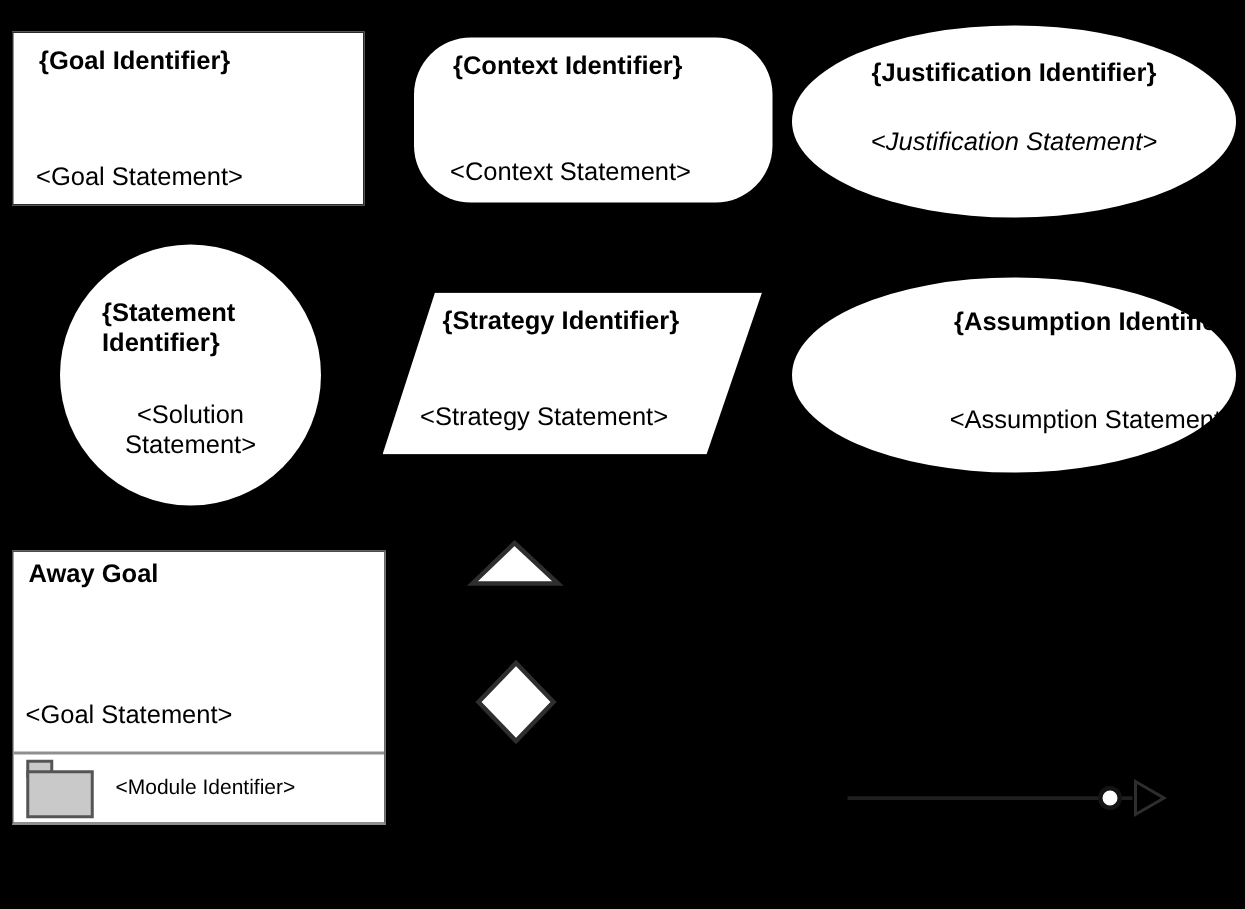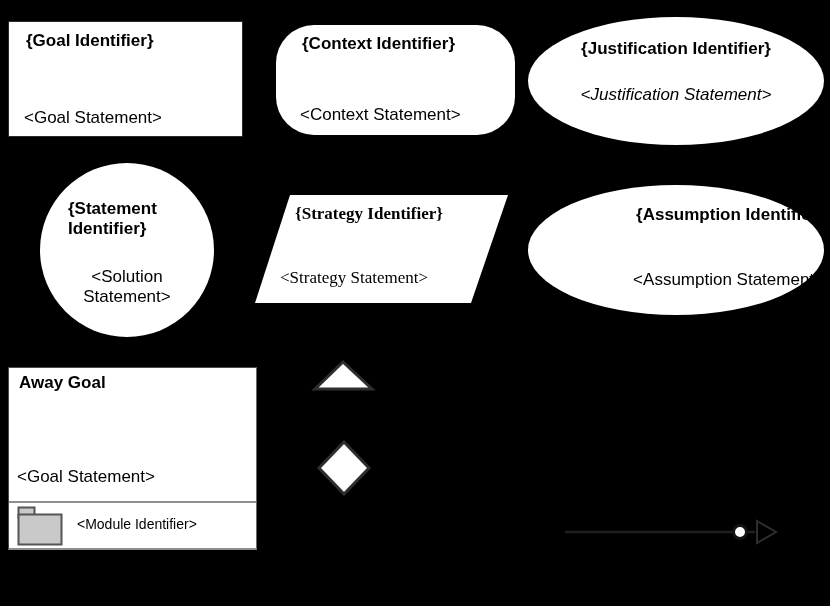--- a/index.html
+++ b/index.html
@@ -46,21 +46,20 @@
   
   #solution-circle { left: 40px; top: 163px; width: 174px; height: 174px; border-radius: 50%; }
   #solution-circle .node-title { left: 28px; top: 36px; width: 112px; white-space: normal; }
   #solution-circle .node-statement { left: 27px; top: 104px; width: 120px; white-space: normal; text-align: center; }
 
   
   #strategy-parallelogram {
     left: 255px; top: 195px; width: 255px; height: 108px;
     background: #ffffff;
     clip-path: polygon(35px 0, 253px 0, 216px 108px, 0 108px);
-    font-family: Liberation Serif, serif;
   }
   #strategy-parallelogram .node-title { left: 40px; top: 9px; }
   #strategy-parallelogram .node-statement { left: 25px; top: 73px; }
 
   
   #assumption-ellipse { left: 528px; top: 185px; width: 296px; height: 130px; border-radius: 50%; }
   #assumption-ellipse .node-title { left: 0; top: 20px; width: 100%; text-align: right; }
   #assumption-ellipse .node-statement { left: 0; top: 85px; width: 100%; text-align: right; }
 
   

